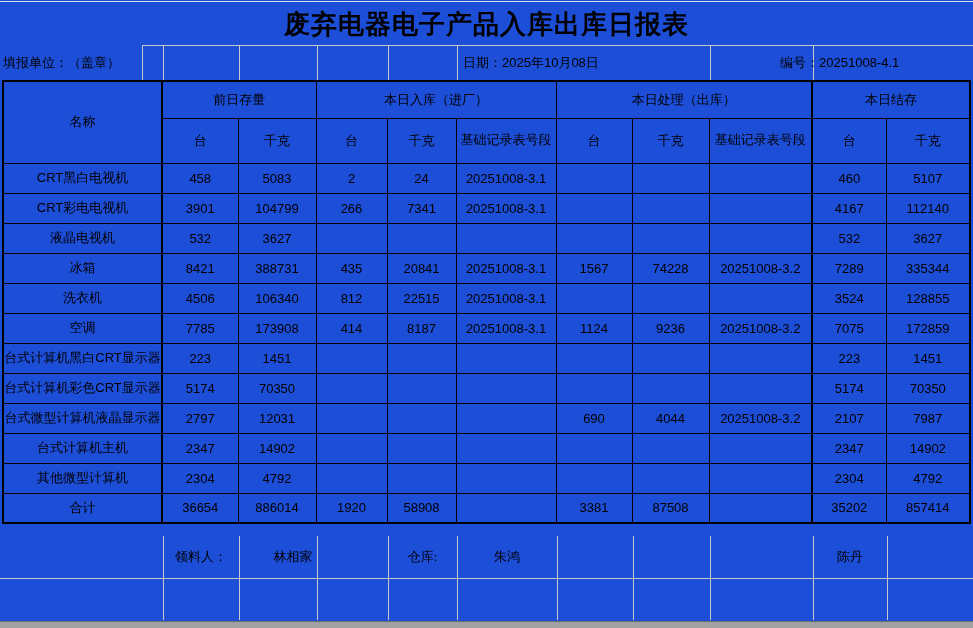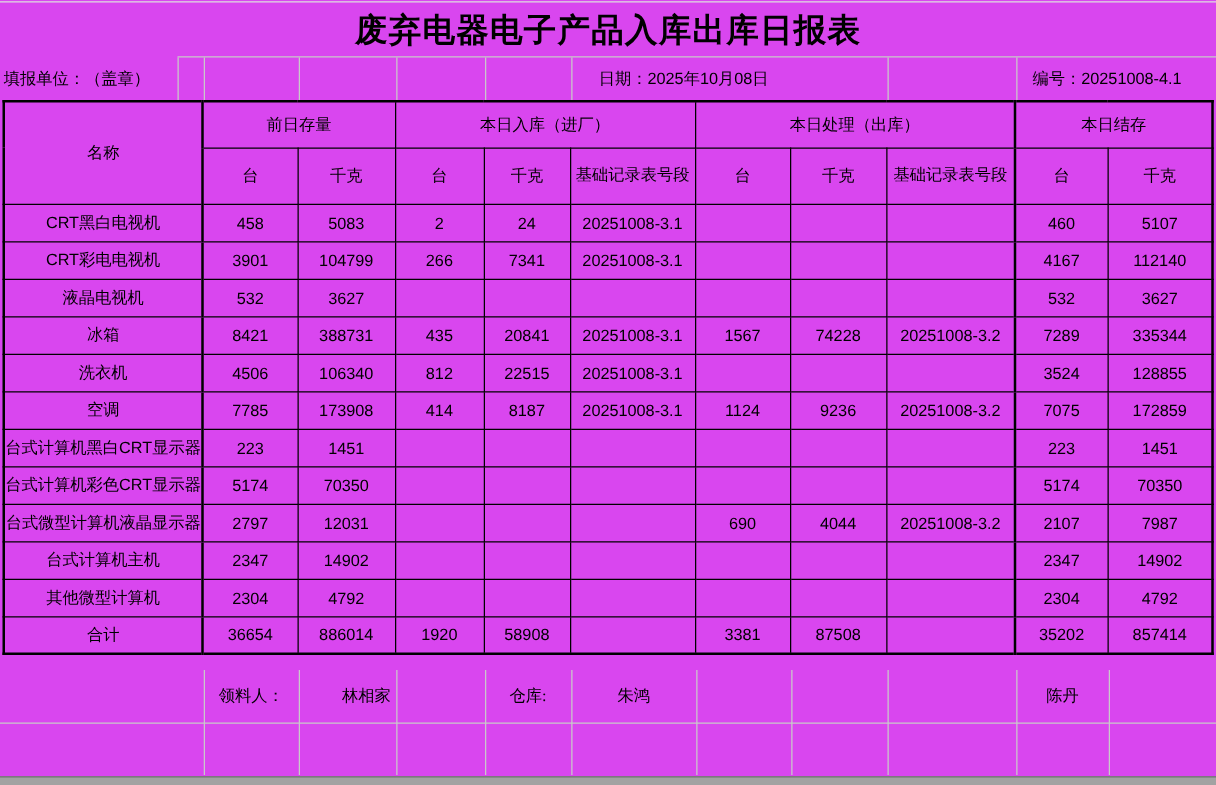--- a/index.html
+++ b/index.html
@@ -1,28 +1,28 @@
 <!DOCTYPE html>
 <html><head>
 <meta charset="utf-8">
 <style>
   html,body{margin:0;padding:0;background:#fff;}
   .screen{
-    position:relative;width:973px;height:628px;background:#d946ef;
+    position:relative;width:973px;height:628px;background:#1d4ed8;
     font-family:"Liberation Sans","DejaVu Sans",sans-serif;color:#000;overflow:hidden;
   }
   
   .page-title{
     position:absolute;top:4px;left:0;width:973px;height:40px;line-height:40px;
     text-align:center;font-size:26px;font-weight:bold;letter-spacing:1px;
   }
   .meta{position:absolute;top:46px;height:34px;line-height:34px;font-size:13px;white-space:nowrap;}
   .meta-unit{left:3px;}
-  .meta-date{left:463px;margin-left:16px;}
-  .meta-code{left:826px;}
+  .meta-date{left:463px;}
+  .meta-code{left:780px;}
   
   .hline{position:absolute;height:1px;background:#c9c9c9;}
   .vline{position:absolute;width:1px;background:#c9c9c9;}
   .edge{background:#dedede;}
   
   table.report{
     position:absolute;left:2px;top:80px;width:969px;
     border-collapse:collapse;table-layout:fixed;
     border:2px solid #000;font-size:13px;
   }

